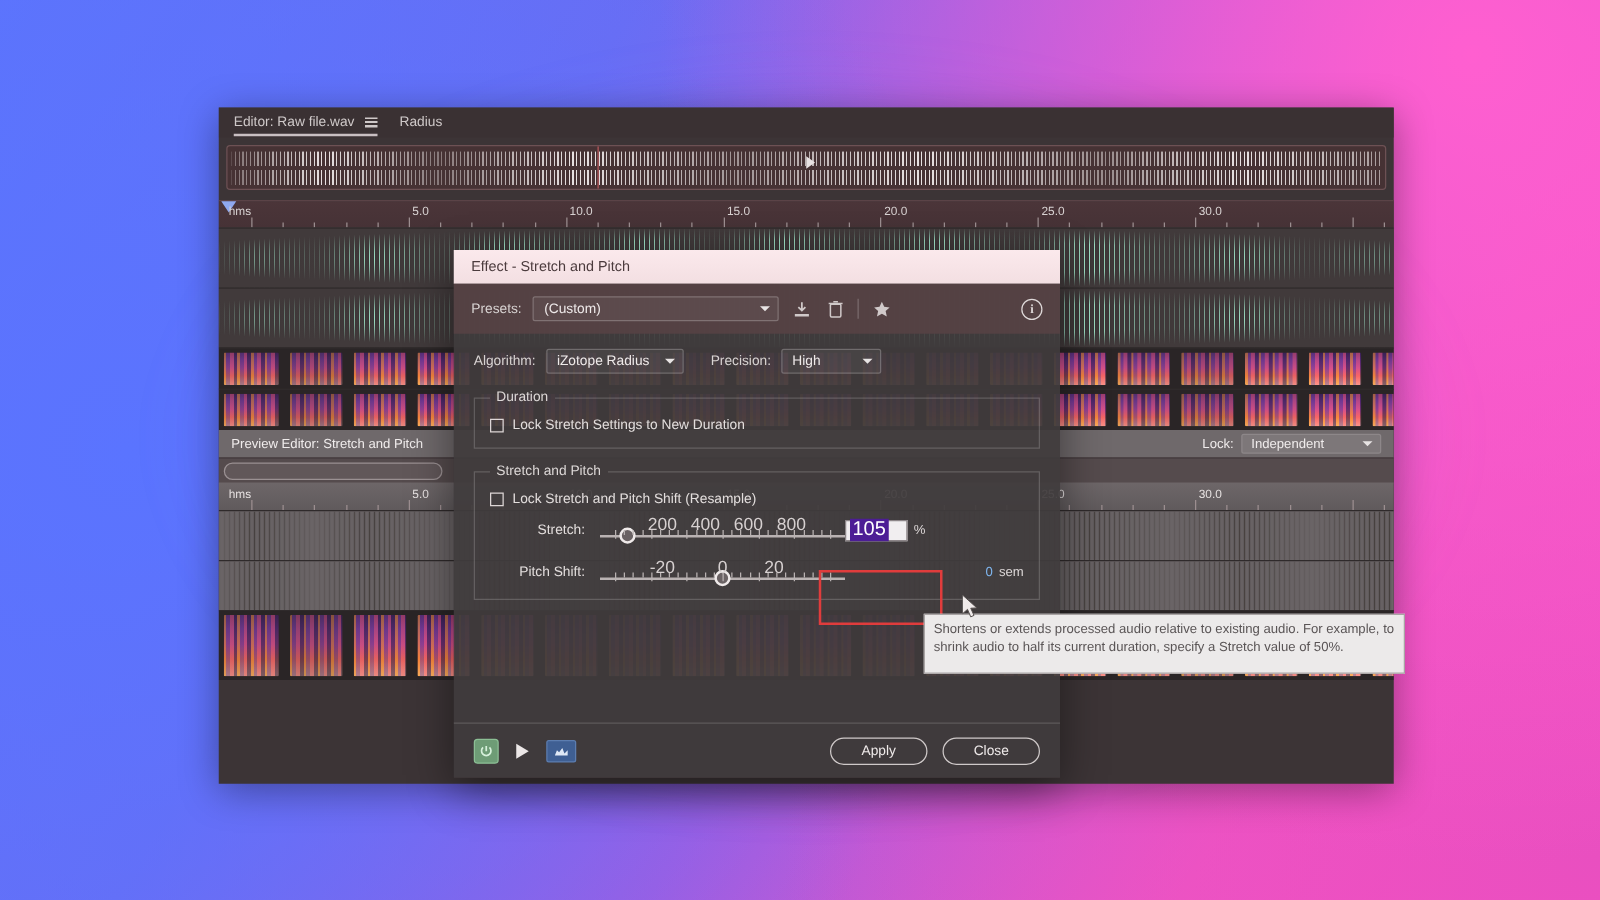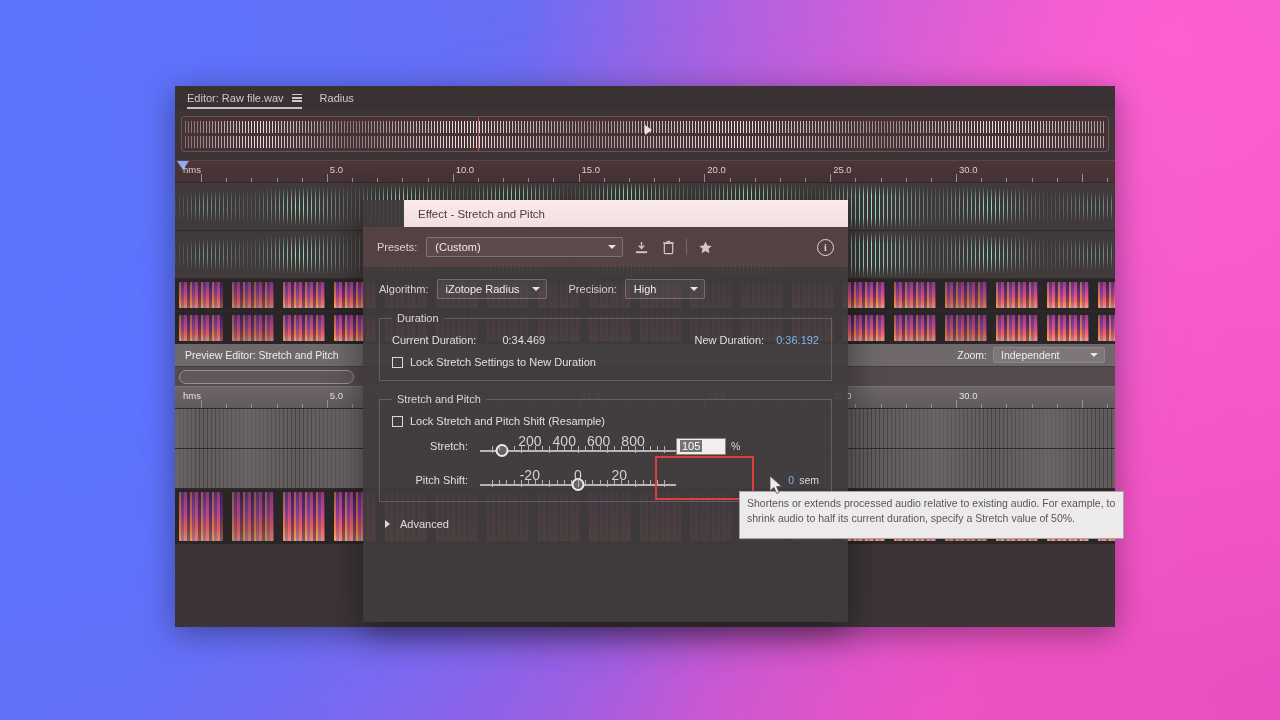--- a/index.html
+++ b/index.html
@@ -90,21 +90,21 @@
                  border:1px solid #9a9092; border-radius:7px; background:rgba(255,255,255,.07); }
 
   
   .dialog {
     position:absolute; left:363px; top:200px; width:485px; height:422px;
     background:rgba(64,59,60,.93);
     box-shadow:0 10px 34px rgba(0,0,0,.45);
     color:#e3dedd; font-size:11px;
   }
   .dlg-title { height:27px; background:linear-gradient(#fbe9ec,#f3dfe2);
-               color:#4b3b3d; font-size:11.5px; display:flex; align-items:center; padding-left:14px;margin-left:41px; }
+               color:#4b3b3d; font-size:11.5px; display:flex; align-items:center; padding-left:14px; }
   .dlg-presets { height:40px; background:rgba(86,66,68,.92); display:flex; align-items:center;
                  padding:0 14px; gap:9px;justify-content:center; }
   .lab { color:#d8d3d2; font-size:11px; white-space:nowrap; }
   .combo { background:rgba(255,255,255,.05); border:1px solid rgba(255,255,255,.22);
            border-radius:2px; height:20px; display:flex; align-items:center;
            padding:0 22px 0 8px; position:relative; color:#efeaea; font-size:11px; }
   .icbtn { width:18px; height:18px; display:flex; align-items:center; justify-content:center;
            opacity:.9; }
   .sep-v { width:1px; height:16px; background:rgba(255,255,255,.22); }
   .info-ic { margin-left:auto; width:17px; height:17px; border:1.6px solid #ded8d8; border-radius:50%;
@@ -128,21 +128,21 @@
   .slider-row { display:flex; align-items:center; margin-top:6px; }
   .slider-row .name { width:88px; text-align:right; padding-right:12px; }
   .track { position:relative; width:196px; height:26px; }
   .track .line { position:absolute; left:0; right:0; top:17px; height:1.5px; background:#b9b2b2; }
   .track .tk { position:absolute; top:13px; width:1px; height:5px; background:#b9b2b2; }
   .track .tnum { position:absolute; top:0; font-size:14px; color:#d6d0d0; transform:translateX(-50%); }
   .knob { position:absolute; top:11px; width:13px; height:13px; border-radius:50%;
           border:2px solid #efeaea; background:#6a6264; transform:translateX(-50%); }
   .numfield { width:50px; height:17px; background:#f1eef0; border:1px solid #8d8689;
               display:flex; align-items:center; padding-left:3px; }
-  .numfield .selnum { background:#737373; color:#fff; font-size:11px; padding:0 2px; }
+  .numfield .selnum { background:#4c1d95; color:#fff; font-size:16px; padding:0 2px; }
   .unit { margin-left:5px; font-size:10.5px; color:#ddd8d8; }
   .semi { margin-left:auto; font-size:10.5px; }
 
   .redbox { position:absolute; border:2px solid #e03c3c; pointer-events:none; }
 
   .advanced { display:flex; align-items:center; gap:10px; padding:4px 0 0 6px; color:#e0dada; }
   .arrowr { width:0;height:0;border-top:4px solid transparent;border-bottom:4px solid transparent;border-left:5px solid #ddd6d6; }
 
   .dlg-foot { position:absolute; left:0; right:0; bottom:0; height:44px;
               border-top:1px solid rgba(255,255,255,.16); display:flex; align-items:center; padding:0 16px; }
@@ -290,21 +290,21 @@
       <span class="specblock" style="left: 719.151px; width: 42.1312px; opacity: 0.884234;"></span>
       <span class="specblock" style="left: 770.282px; width: 41.7106px; opacity: 0.772957;"></span>
       <span class="specblock" style="left: 820.993px; width: 42.2326px; opacity: 0.928811;"></span>
       <span class="specblock" style="left: 872.225px; width: 41.5825px; opacity: 0.998011;"></span>
       <span class="specblock" style="left: 922.808px; width: 42.3857px; opacity: 0.957333;"></span>
     </div>
 
   <div class="preview-bar">
     <span>Preview Editor: Stretch and Pitch</span>
     <span class="zoomsel">
-      <span>Zoom:</span>
+      <span>Lock:</span>
       <span class="sel">
         <span>Independent</span>
         <span class="chev"></span>
       </span>
     </span>
   </div>
 
   <div class="scrollstrip">
     <div class="scrollthumb"></div>
   </div>
@@ -430,30 +430,20 @@
       </span>
       <span class="lab" style="margin-left:14px">Precision:</span>
       <span class="combo" style="width:80px">
         <span>High</span>
         <span class="chev"></span>
       </span>
     </div>
 
     <fieldset>
       <legend>Duration</legend>
-      <div class="dur-row">
-        <span class="dur-left">
-          <span>Current Duration:</span>
-          <span>0:34.469</span>
-        </span>
-        <span class="dur-right">
-          <span>New Duration:</span>
-          <span class="valblue">0:36.192</span>
-        </span>
-      </div>
       <div class="cbrow">
         <span class="cbox"></span>
         <span>Lock Stretch Settings to New Duration</span>
       </div>
     </fieldset>
 
     <fieldset style="padding-bottom:8px">
       <legend>Stretch and Pitch</legend>
 
       <div class="cbrow" style="margin-bottom:4px">
@@ -534,26 +524,46 @@
             <span class="tk" style="left: 184px; height: 7px;"></span>
             <span class="tnum" style="left: 49.84px;">-20</span>
             <span class="tnum" style="left: 98px;">0</span>
             <span class="tnum" style="left: 139.28px;">20</span>
           </span>
         <span class="semi valblue">0</span>
         <span class="unit">sem</span>
       </div>
     </fieldset>
 
-    <div class="advanced">
-      <span class="arrowr"></span>
-      <span>Advanced</span>
-    </div>
-  </div>
-
+  </div>
+
+  <div class="dlg-foot">
+    <span class="pwr">
+      <svg width="12" height="12" viewBox="0 0 14 14">
+          <path d="M7 2v5" stroke="#d6f0db" stroke-width="1.6" fill="none"></path>
+          <path d="M4 3.4a4.4 4.4 0 106 0" stroke="#d6f0db" stroke-width="1.6" fill="none"></path>
+        </svg>
+    </span>
+    <span style="width:14px"></span>
+    <span class="playtri"></span>
+    <span style="width:14px"></span>
+    <span class="loopbtn">
+      <svg width="14" height="12" viewBox="0 0 16 14">
+          <path d="M2 11h12V6l-3 3-2-5-3 4-2-2z" fill="#dfe8f5"></path>
+        </svg>
+    </span>
+    <span class="foot-btns">
+      <span class="pill">
+        <span>Apply</span>
+      </span>
+      <span class="pill">
+        <span>Close</span>
+      </span>
+    </span>
+  </div>
 </div>
 
 <div class="redbox" style="left:655px;top:456px;width:99px;height:44px;"></div>
 
 <div class="tooltip">
   <span>Shortens or extends processed audio relative to existing audio. For example, to shrink audio to half its current duration, specify a Stretch value of 50%.</span>
 </div>
 
 <div class="cursor">
   <svg width="14" height="20" viewBox="0 0 14 20">

